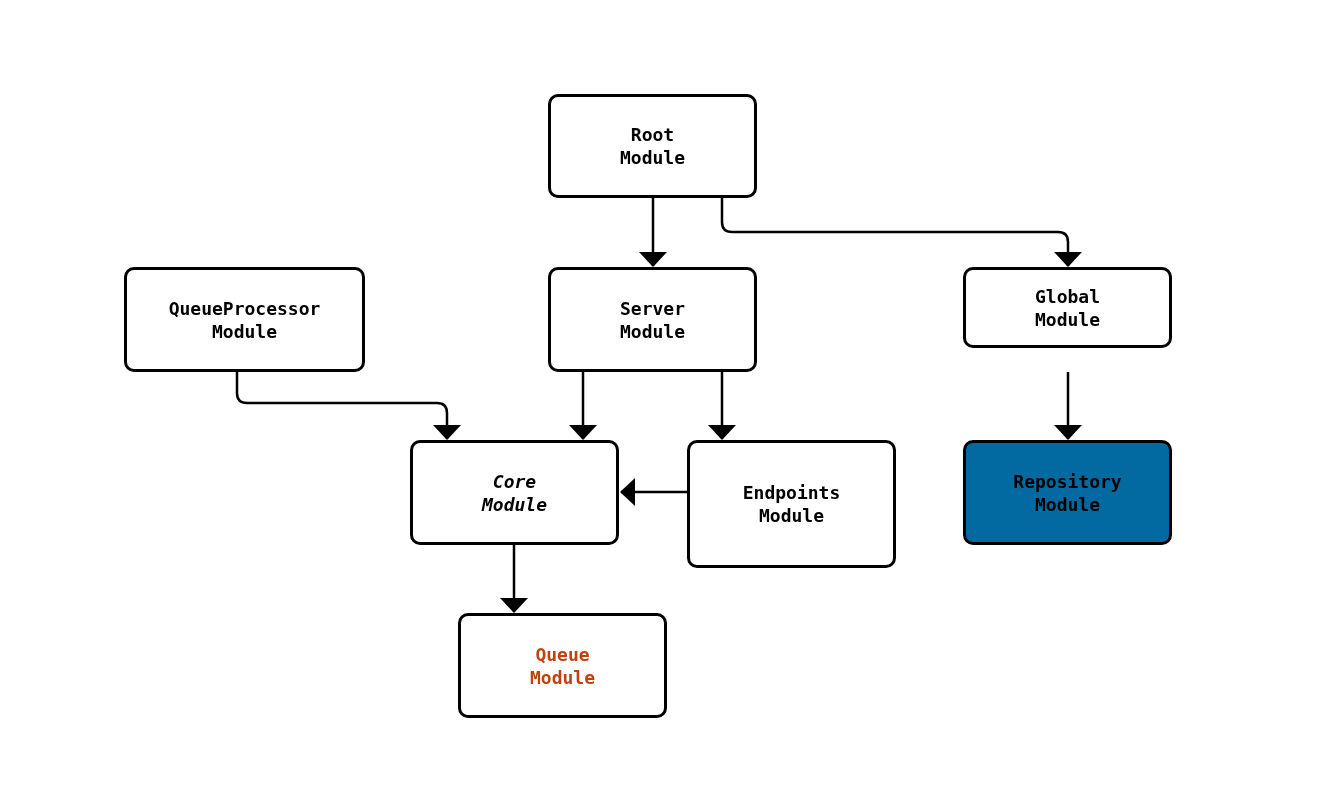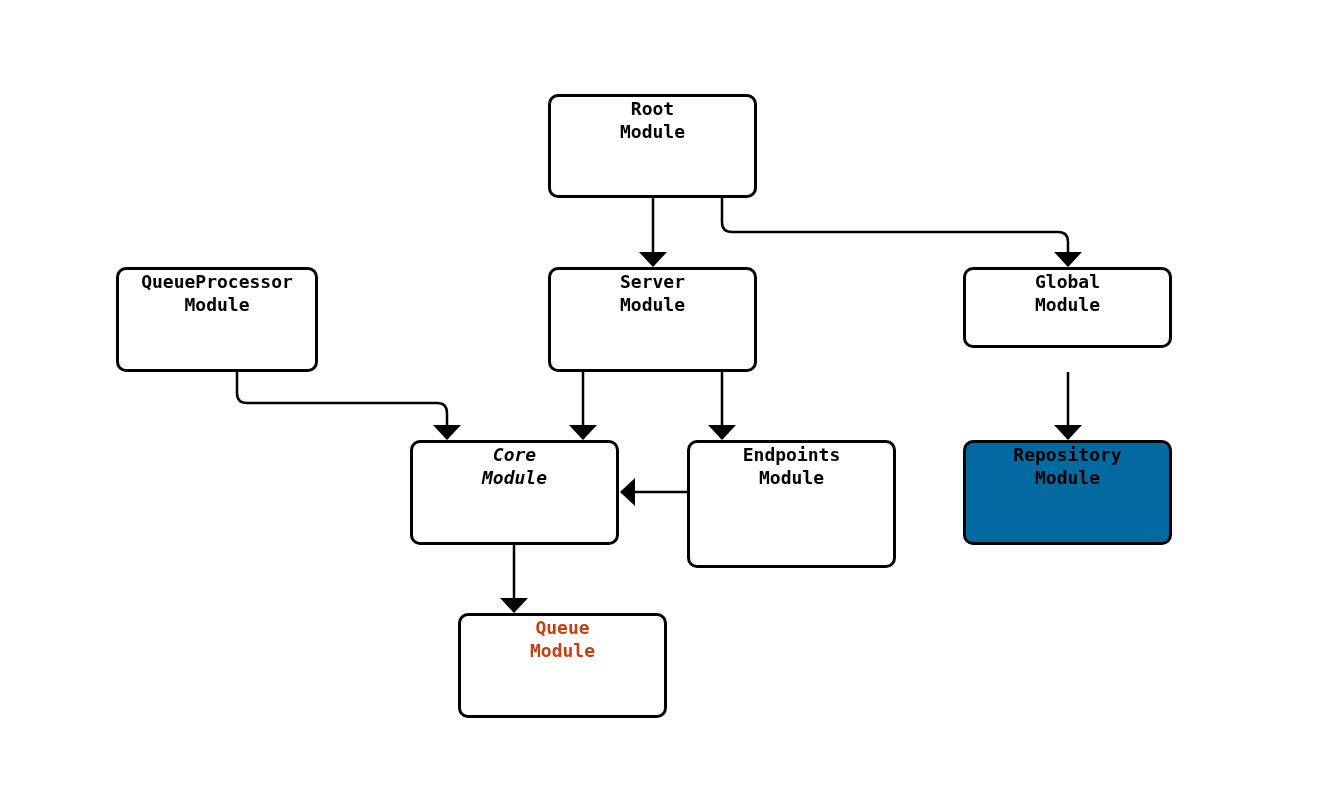--- a/index.html
+++ b/index.html
@@ -32,21 +32,21 @@
     width: 100%;
     height: 100%;
   }
   .node {
     position: absolute;
     box-sizing: border-box;
     border-style: solid;
     border-width: 3px;
     border-radius: 10px;
     display: flex;
-    align-items: flex-start;
+    align-items: center;
     justify-content: center;
     text-align: center;
     font-weight: 700;
     font-size: 18px;
     line-height: 23px;
     white-space: pre-line;
     letter-spacing: 0px;
   }
   .edge {
     fill: none;
@@ -68,21 +68,21 @@
       <path class="edge" d="M 237 372 L 237 393 Q 237 403 247 403 L 437 403 Q 447 403 447 413 L 447 439" stroke="#000000" marker-end="url(#arrowhead)"></path>
       <path class="edge" d="M 583 372 L 583 439" stroke="#000000" marker-end="url(#arrowhead)"></path>
       <path class="edge" d="M 722 372 L 722 439" stroke="#000000" marker-end="url(#arrowhead)"></path>
       <path class="edge" d="M 687 492 L 621 492" stroke="#000000" marker-end="url(#arrowhead)"></path>
       <path class="edge" d="M 1068 372 L 1068 439" stroke="#000000" marker-end="url(#arrowhead)"></path>
       <path class="edge" d="M 514 545 L 514 612" stroke="#000000" marker-end="url(#arrowhead)"></path>
     </svg>
   <div id="nodes-layer">
       <div class="node" style="left: 548px; top: 94px; width: 209px; height: 104px; border-color: rgb(0, 0, 0); background: rgb(255, 255, 255); color: rgb(0, 0, 0);"><span>Root
 Module</span></div>
-      <div class="node" style="left: 116px; top: 267px; width: 202px; height: 105px; border-color: rgb(0, 0, 0); background: rgb(255, 255, 255); color: rgb(0, 0, 0);"><span>QueueProcessor
+      <div class="node" style="left: 124px; top: 267px; width: 241px; height: 105px; border-color: rgb(0, 0, 0); background: rgb(255, 255, 255); color: rgb(0, 0, 0);"><span>QueueProcessor
 Module</span></div>
       <div class="node" style="left: 548px; top: 267px; width: 209px; height: 105px; border-color: rgb(0, 0, 0); background: rgb(255, 255, 255); color: rgb(0, 0, 0);"><span>Server
 Module</span></div>
       <div class="node" style="left: 963px; top: 267px; width: 209px; height: 81px; border-color: rgb(0, 0, 0); background: rgb(255, 255, 255); color: rgb(0, 0, 0);"><span>Global
 Module</span></div>
       <div class="node" style="left: 410px; top: 440px; width: 209px; height: 105px; border-color: rgb(0, 0, 0); background: rgb(255, 255, 255); color: rgb(0, 0, 0); font-style: italic;"><span>Core
 Module</span></div>
       <div class="node" style="left: 687px; top: 440px; width: 209px; height: 128px; border-color: rgb(0, 0, 0); background: rgb(255, 255, 255); color: rgb(0, 0, 0);"><span>Endpoints
 Module</span></div>
       <div class="node" style="left: 963px; top: 440px; width: 209px; height: 105px; border-color: rgb(0, 0, 0); background: #0369a1; color: rgb(0, 0, 0);"><span>Repository

